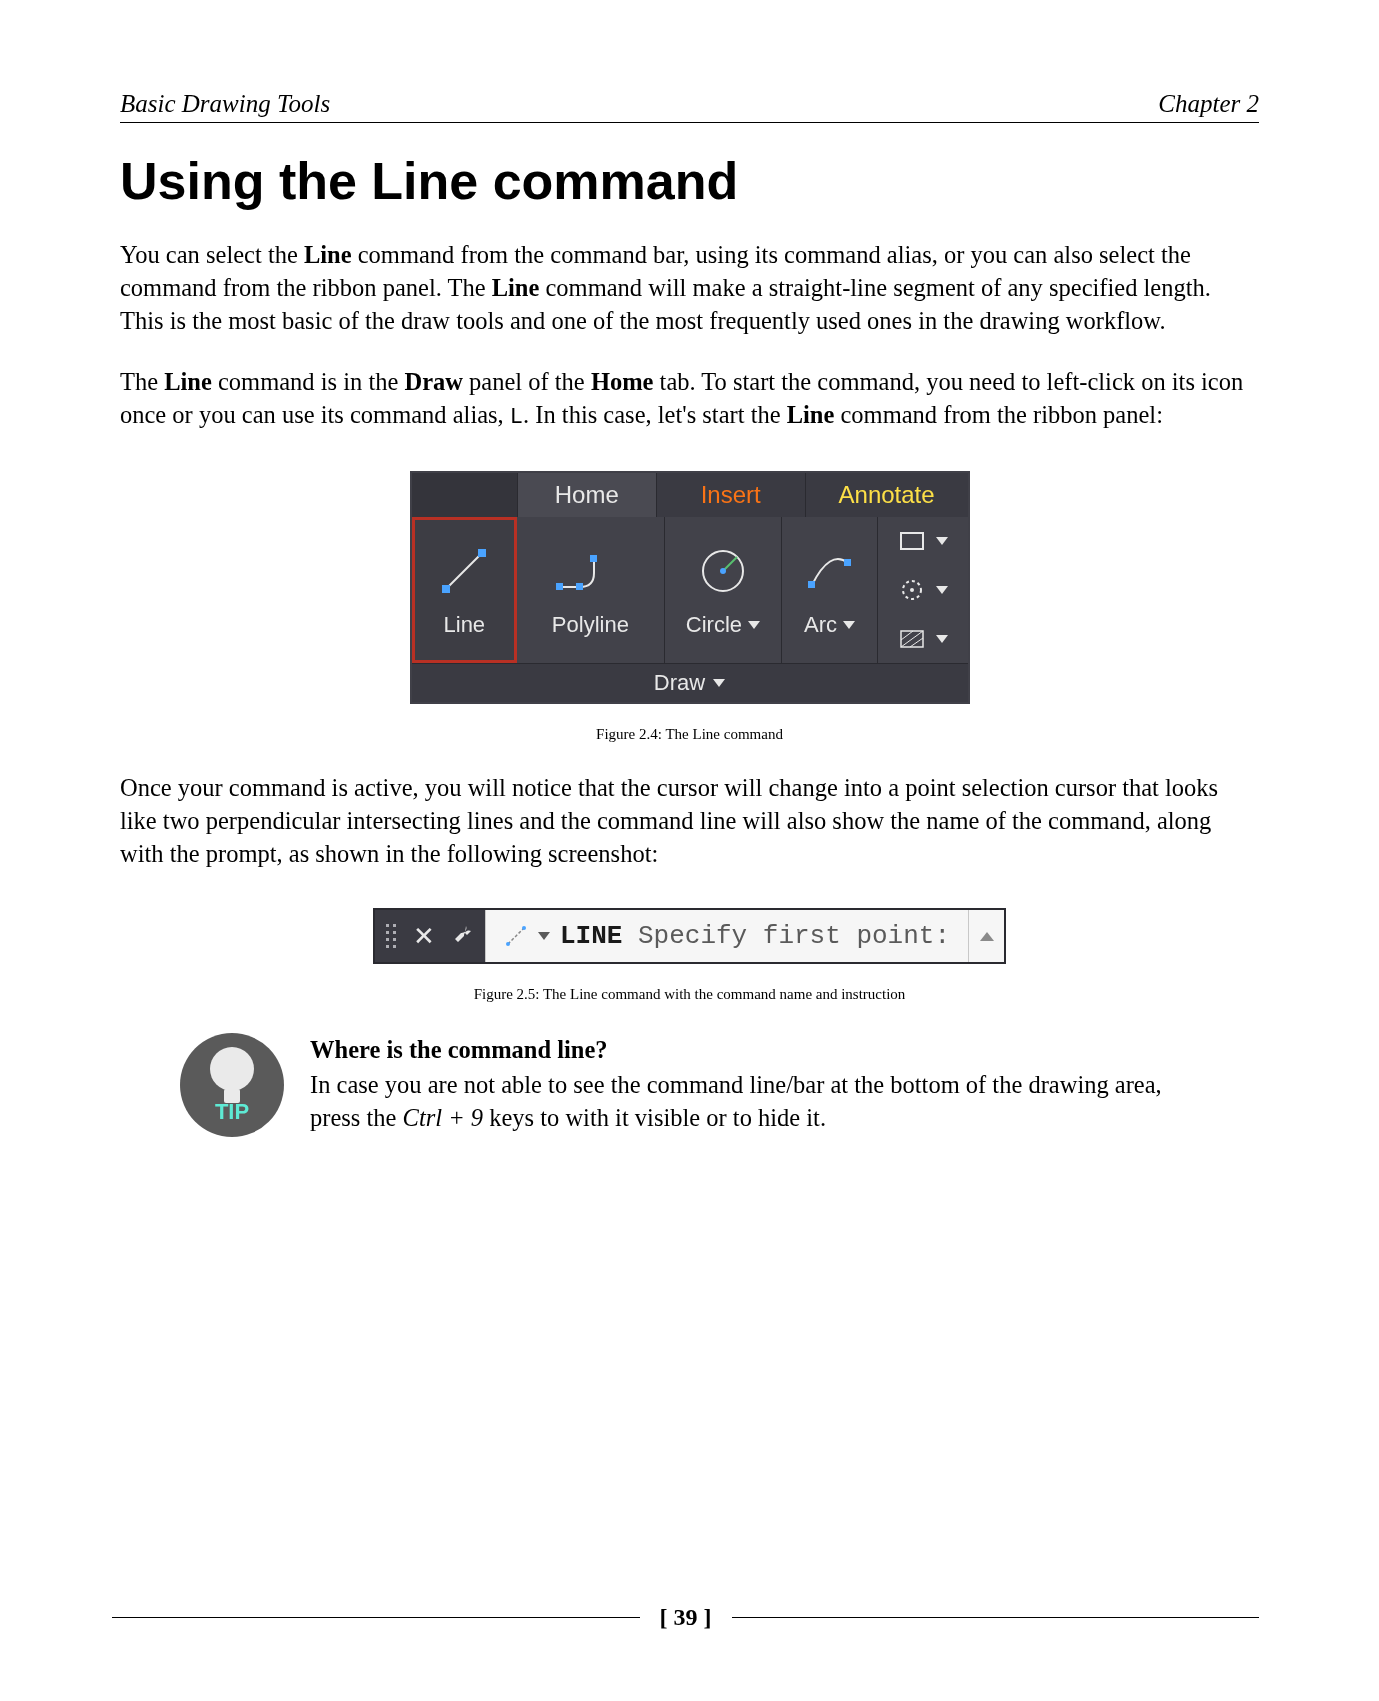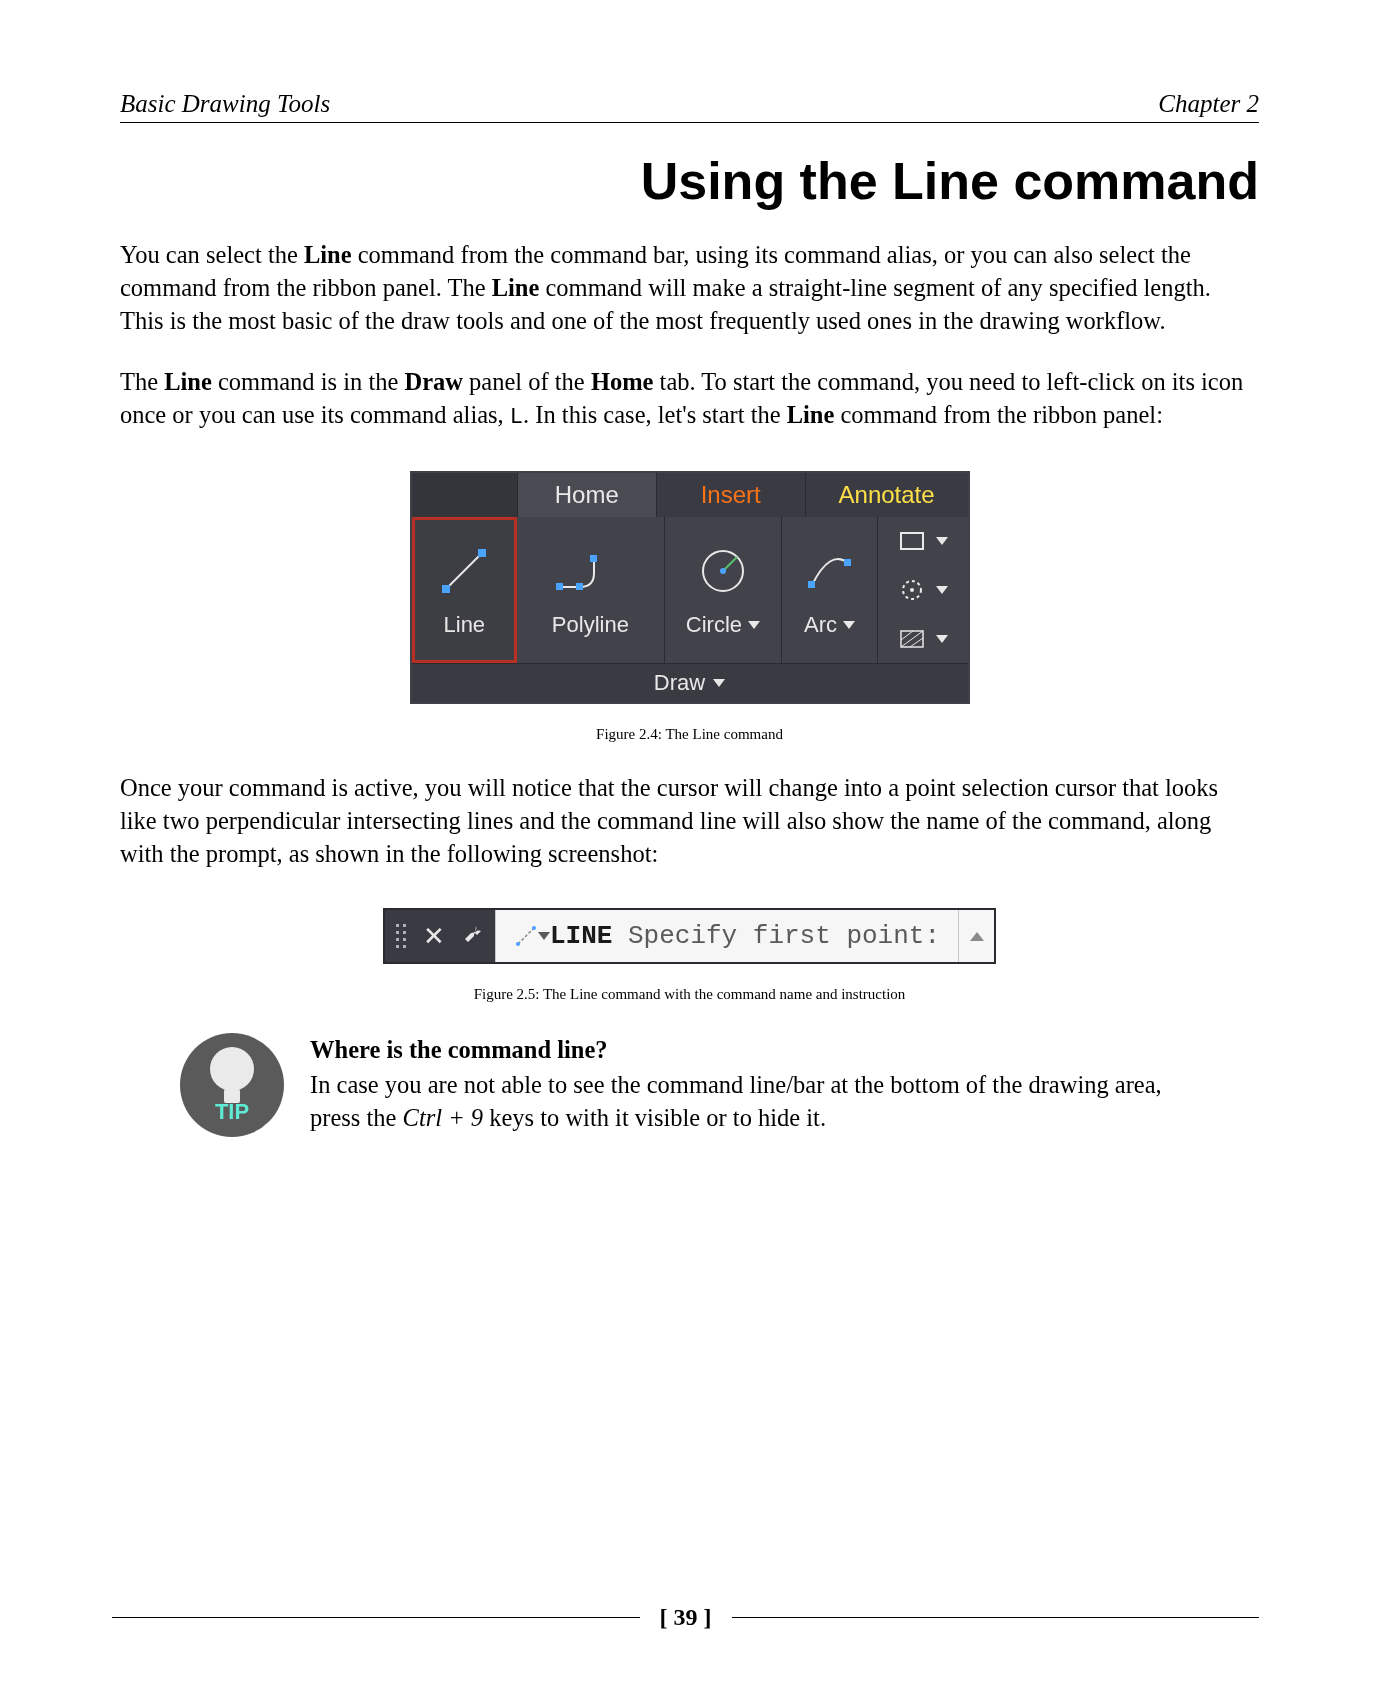--- a/index.html
+++ b/index.html
@@ -20,21 +20,20 @@
     padding-bottom: 4px;
     margin-bottom: 28px;
     font-style: italic;
     font-size: 25px;
   }
   .h1 {
     font-family: Arial, Helvetica, sans-serif;
     font-weight: bold;
     font-size: 52px;
     margin-bottom: 9px;
-    text-align: right;
   }
   .para {
     font-size: 24.5px;
     line-height: 1.35;
     margin-bottom: 28px;
     margin-top: 27px;
   }
   .bold { font-weight: bold; }
   .mono { font-family: 'Courier New', monospace; font-size: 22px; }
   .ital { font-style: italic; }
@@ -96,21 +95,21 @@
   }
   .cmdbar-left {
     width: 110px; background: #3a3a42; display: flex; align-items: center;
     justify-content: space-around; gap: 6px; padding: 0 6px;
   }
   .drag-dots { display: grid; grid-template-columns: repeat(2, 3px); grid-auto-rows: 3px; gap: 4px; }
   .drag-dots span { width: 3px; height: 3px; background: #aeaeb4; }
   .x-icon { color: #e8e8e8; font-size: 26px; font-family: Arial, sans-serif; }
   .wrench { color: #e8e8e8; }
   .cmdtext {
-    display: flex; align-items: center; padding: 0 18px;
+    display: flex; align-items: center; gap: 10px; padding: 0 18px;
     font-family: 'Consolas','Courier New',monospace; font-size: 26px; color: #5a5a5a;
     border-left: 1px solid #c8c8c8;
   }
   .cmdtext .line-icon svg { display: block; }
   .cmdtext .dd { width:0;height:0;border-left:6px solid transparent;border-right:6px solid transparent;border-top:8px solid #5a5a5a; }
   .cmdtext strong { color: #1a1a1a; }
   .cmdbar-right {
     width: 36px; border-left: 1px solid #c8c8c8;
     display: flex; align-items: center; justify-content: center;
   }

